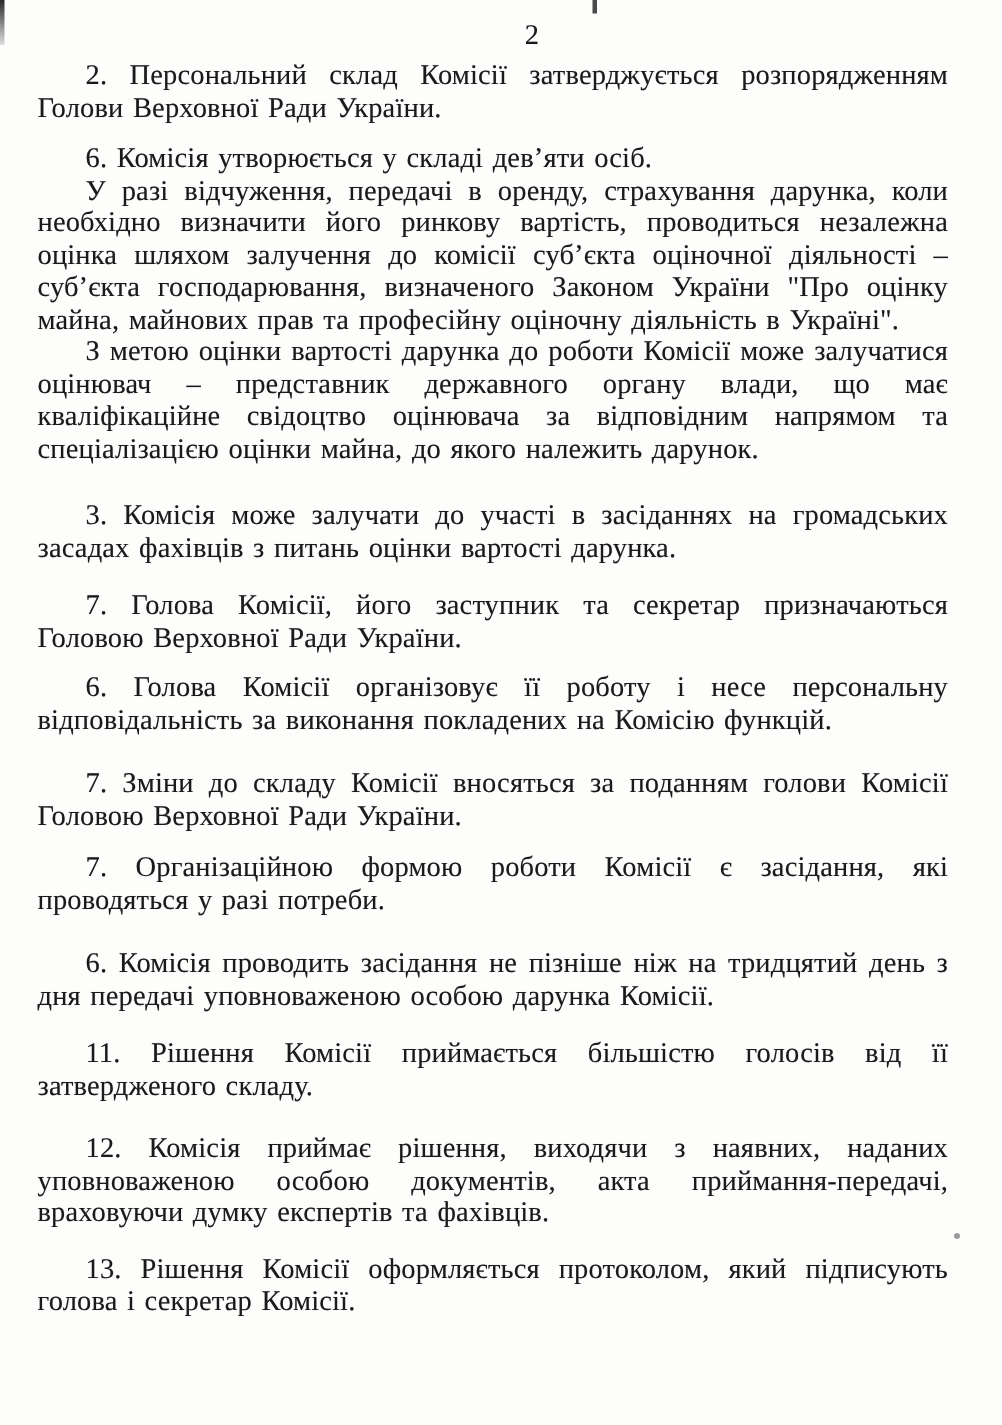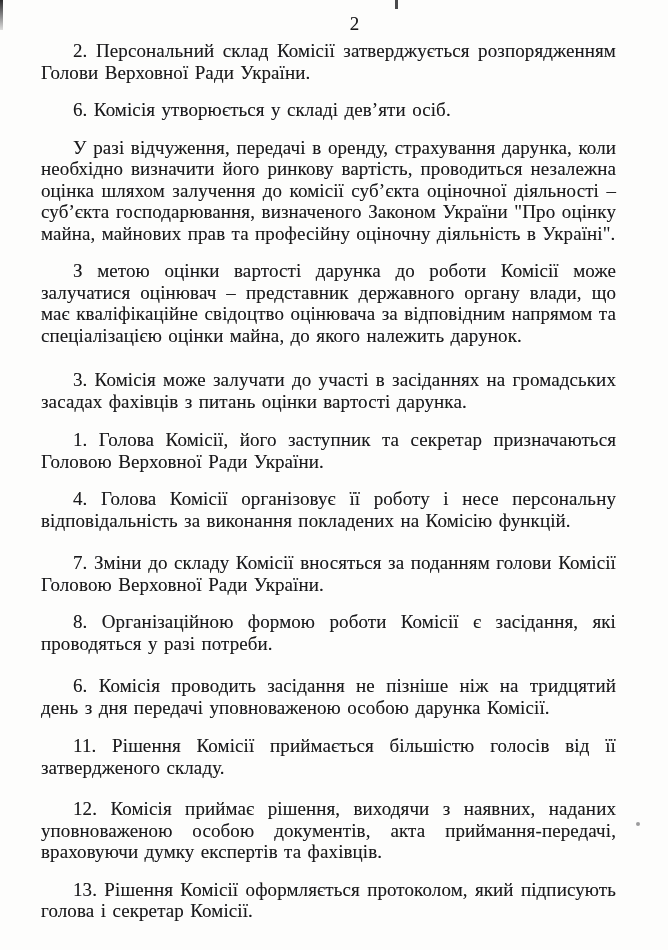--- a/index.html
+++ b/index.html
@@ -22,21 +22,21 @@
     margin: 13px 36px 0 25px;
     text-align: center;
     transform: translateX(26px);
     font-size: 19px;
     line-height: 21px;
   }
   .body-text {
     padding: 0 36px 0 25px;
   }
   .body-text p {
-    margin: 16px;
+    margin: 0;
     font-size: 19px;
     line-height: 21.5px;
     text-align: justify;
     text-indent: 32px;
     word-spacing: 1.5px;
     letter-spacing: 0.1px;
   }
   
   .artifact {
     position: absolute;
@@ -70,23 +70,23 @@
   <div class="artifact mark-dot"></div>
 
   <div class="page-number">2</div>
 
   <div class="body-text">
     <p style="margin-top:6px">2. Персональний склад Комісії затверджується розпорядженням Голови Верховної Ради України.</p>
     <p style="margin-top:12px">6. Комісія утворюється у складі дев’яти осіб.</p>
     <p style="margin-top:0">У разі відчуження, передачі в оренду, страхування дарунка, коли необхідно визначити його ринкову вартість, проводиться незалежна оцінка шляхом залучення до комісії суб’єкта оціночної діяльності – суб’єкта господарювання, визначеного Законом України "Про оцінку майна, майнових прав та професійну оціночну діяльність в Україні".</p>
     <p style="margin-top:0">З метою оцінки вартості дарунка до роботи Комісії може залучатися оцінювач – представник державного органу влади, що має кваліфікаційне свідоцтво оцінювача за відповідним напрямом та спеціалізацією оцінки майна, до якого належить дарунок.</p>
     <p style="margin-top:23px">3. Комісія може залучати до участі в засіданнях на громадських засадах фахівців з питань оцінки вартості дарунка.</p>
-    <p style="margin-top:17px">1. Голова Комісії, його заступник та секретар призначаються Головою Верховної Ради України.</p>
-    <p style="margin-top:12px">4. Голова Комісії організовує її роботу і несе персональну відповідальність за виконання покладених на Комісію функцій.</p>
+    <p style="margin-top:17px">7. Голова Комісії, його заступник та секретар призначаються Головою Верховної Ради України.</p>
+    <p style="margin-top:12px">6. Голова Комісії організовує її роботу і несе персональну відповідальність за виконання покладених на Комісію функцій.</p>
     <p style="margin-top:21px">7. Зміни до складу Комісії вносяться за поданням голови Комісії Головою Верховної Ради України.</p>
-    <p style="margin-top:13px">8. Організаційною формою роботи Комісії є засідання, які проводяться у разі потреби.</p>
+    <p style="margin-top:13px">7. Організаційною формою роботи Комісії є засідання, які проводяться у разі потреби.</p>
     <p style="margin-top:21px">6. Комісія проводить засідання не пізніше ніж на тридцятий день з дня передачі уповноваженою особою дарунка Комісії.</p>
     <p style="margin-top:17px">11. Рішення Комісії приймається більшістю голосів від її затвердженого складу.</p>
     <p style="margin-top:20px">12. Комісія приймає рішення, виходячи з наявних, наданих уповноваженою особою документів, акта приймання-передачі, враховуючи думку експертів та фахівців.</p>
     <p style="margin-top:16px">13. Рішення Комісії оформляється протоколом, який підписують голова і секретар Комісії.</p>
   </div>
 
 </div>
 
 </body></html>

